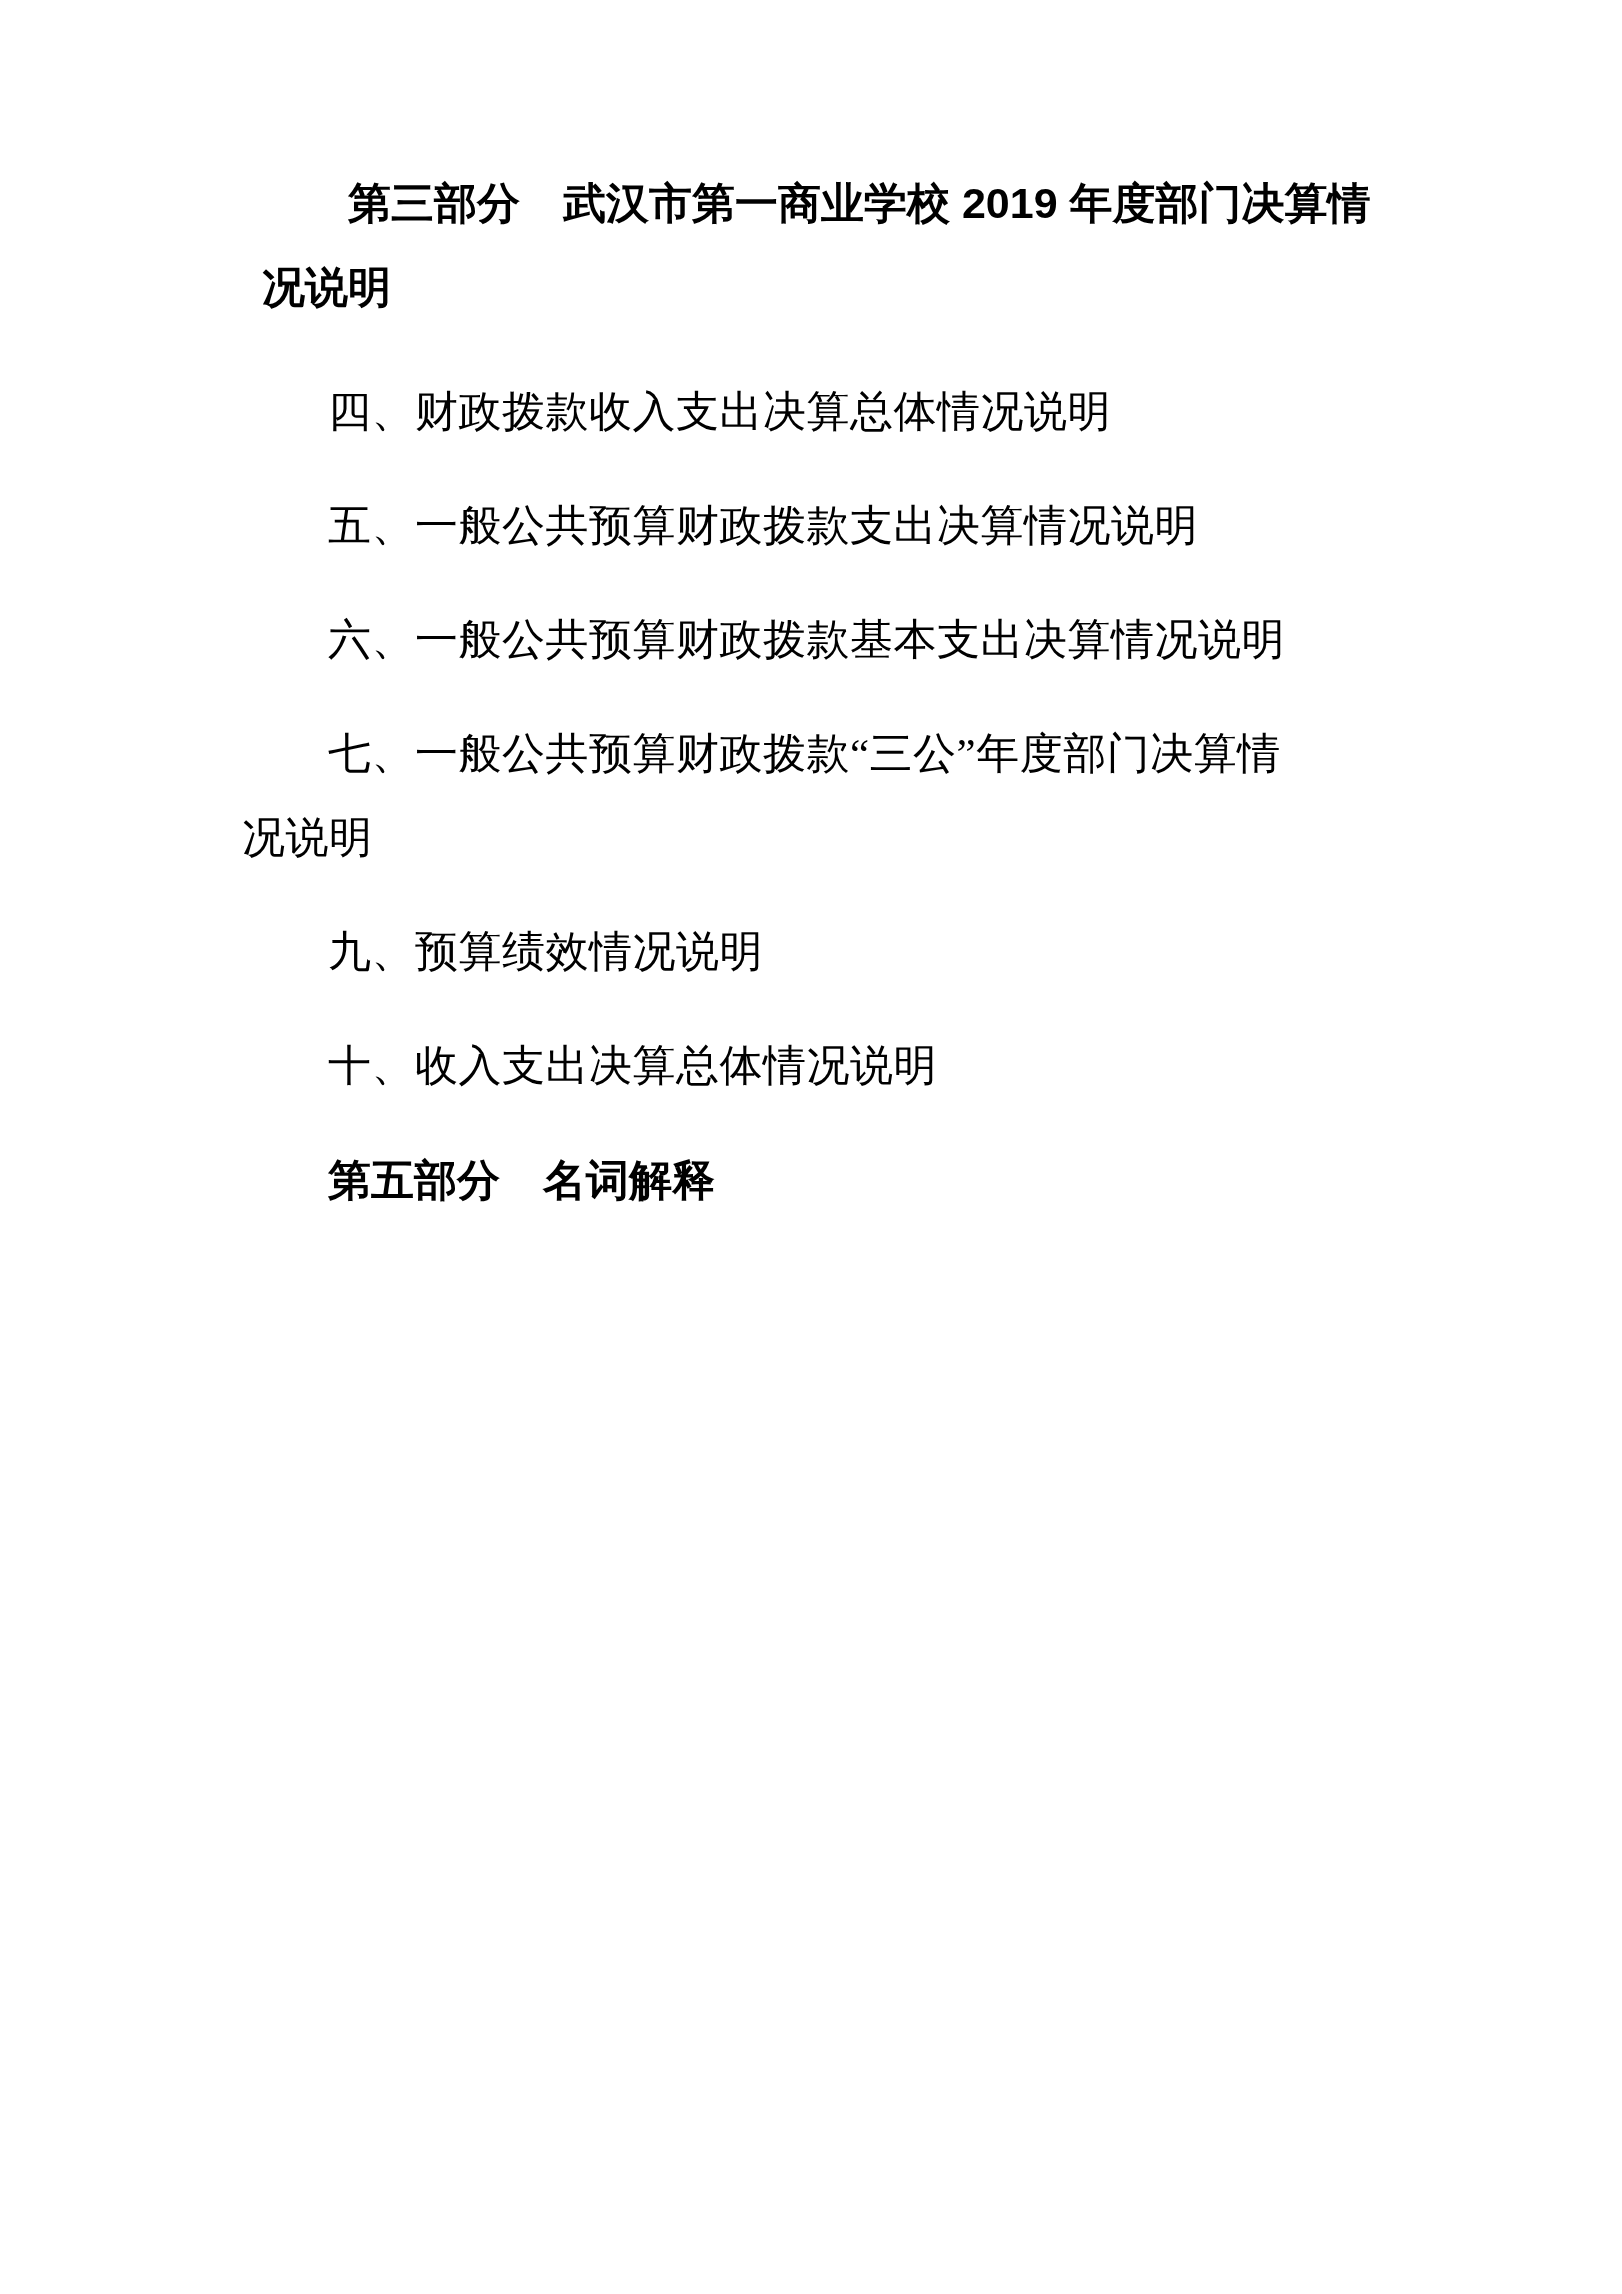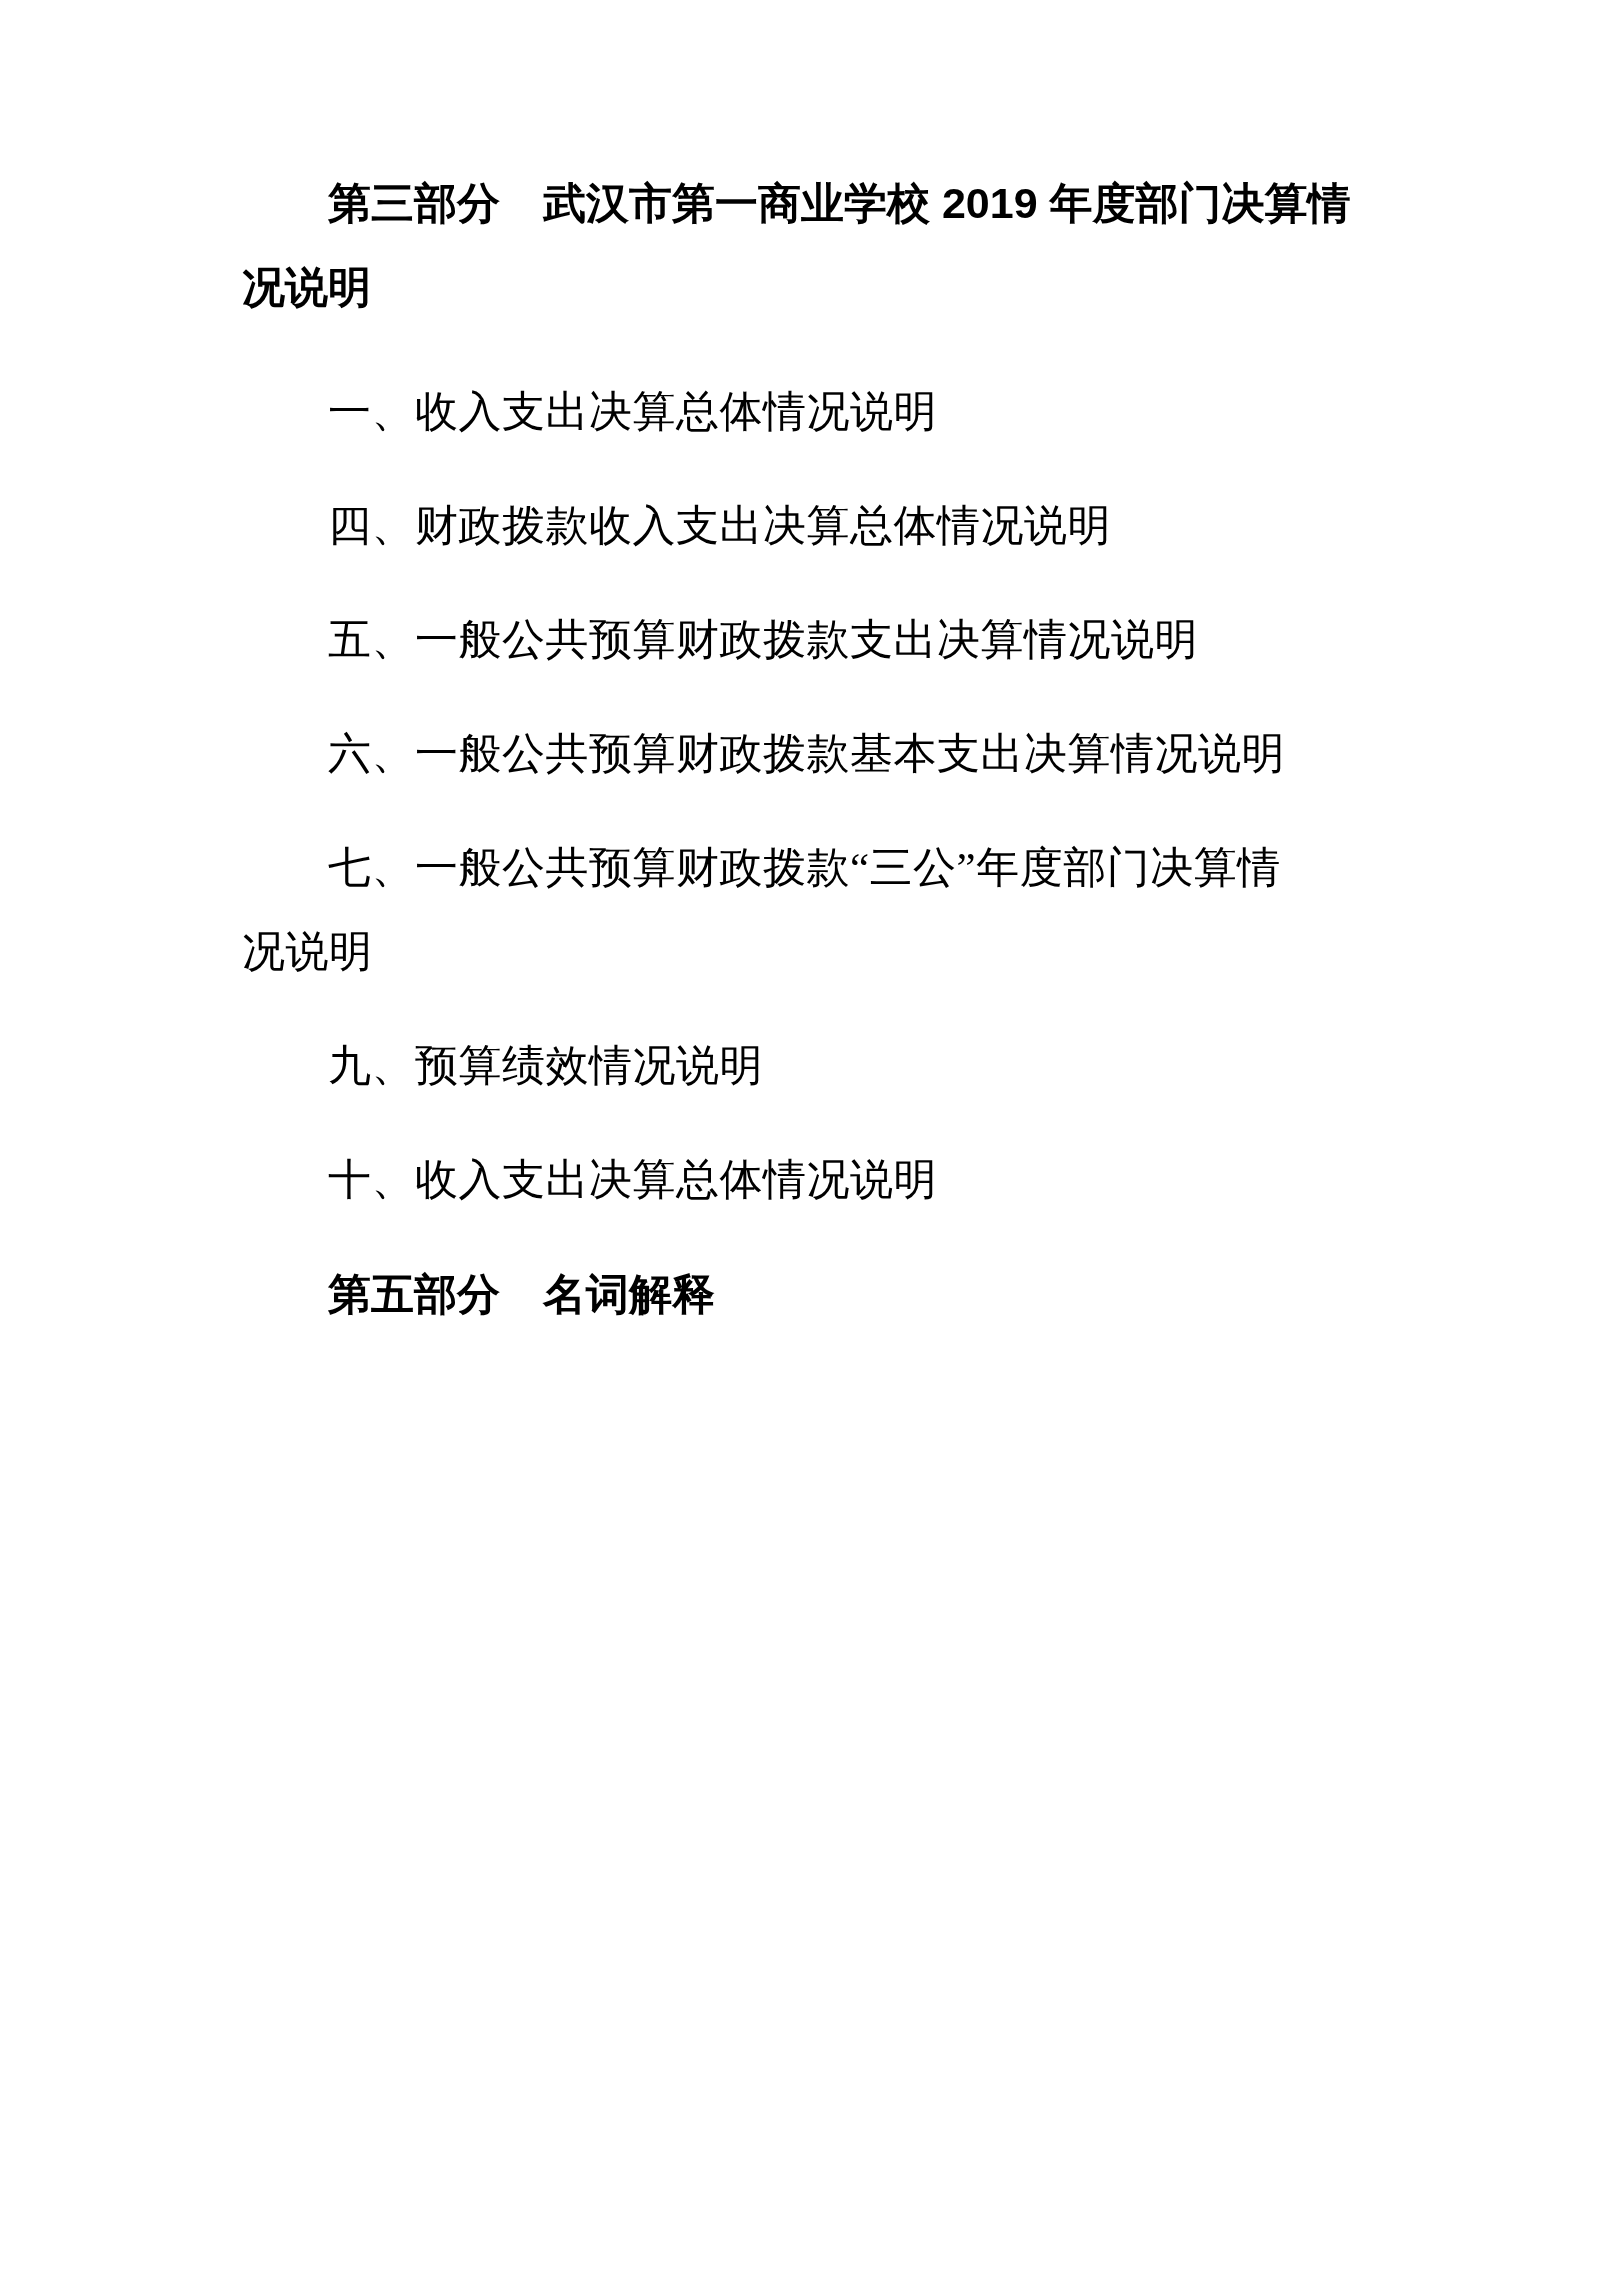--- a/index.html
+++ b/index.html
@@ -34,38 +34,36 @@
     font-family: "Liberation Sans", "DejaVu Sans", sans-serif;
     font-weight: 700;
     letter-spacing: 0;
   }
   .body-para .line {
     font-family: "Liberation Serif", "DejaVu Serif", serif;
     font-weight: 400;
   }
   .first-heading {
     margin-bottom: 41px;
+    margin-left: 20px;
   }
   .part4-heading {
     margin-top: 41px; 
   }
 </style>
 </head>
 <body>
 
 <div class="page">
 
   <div class="para heading first-heading">
     <div class="line indent">第三部分　武汉市第一商业学校 2019 年度部门决算情</div>
     <div class="line">况说明</div>
   </div>
 
-  <div class="para body-para">
-    <div class="line indent">一、收入支出决算总体情况说明</div>
-  </div>
 
 
 
   <div class="para body-para">
     <div class="line indent">四、财政拨款收入支出决算总体情况说明</div>
   </div>
 
   <div class="para body-para">
     <div class="line indent">五、一般公共预算财政拨款支出决算情况说明</div>
   </div>

